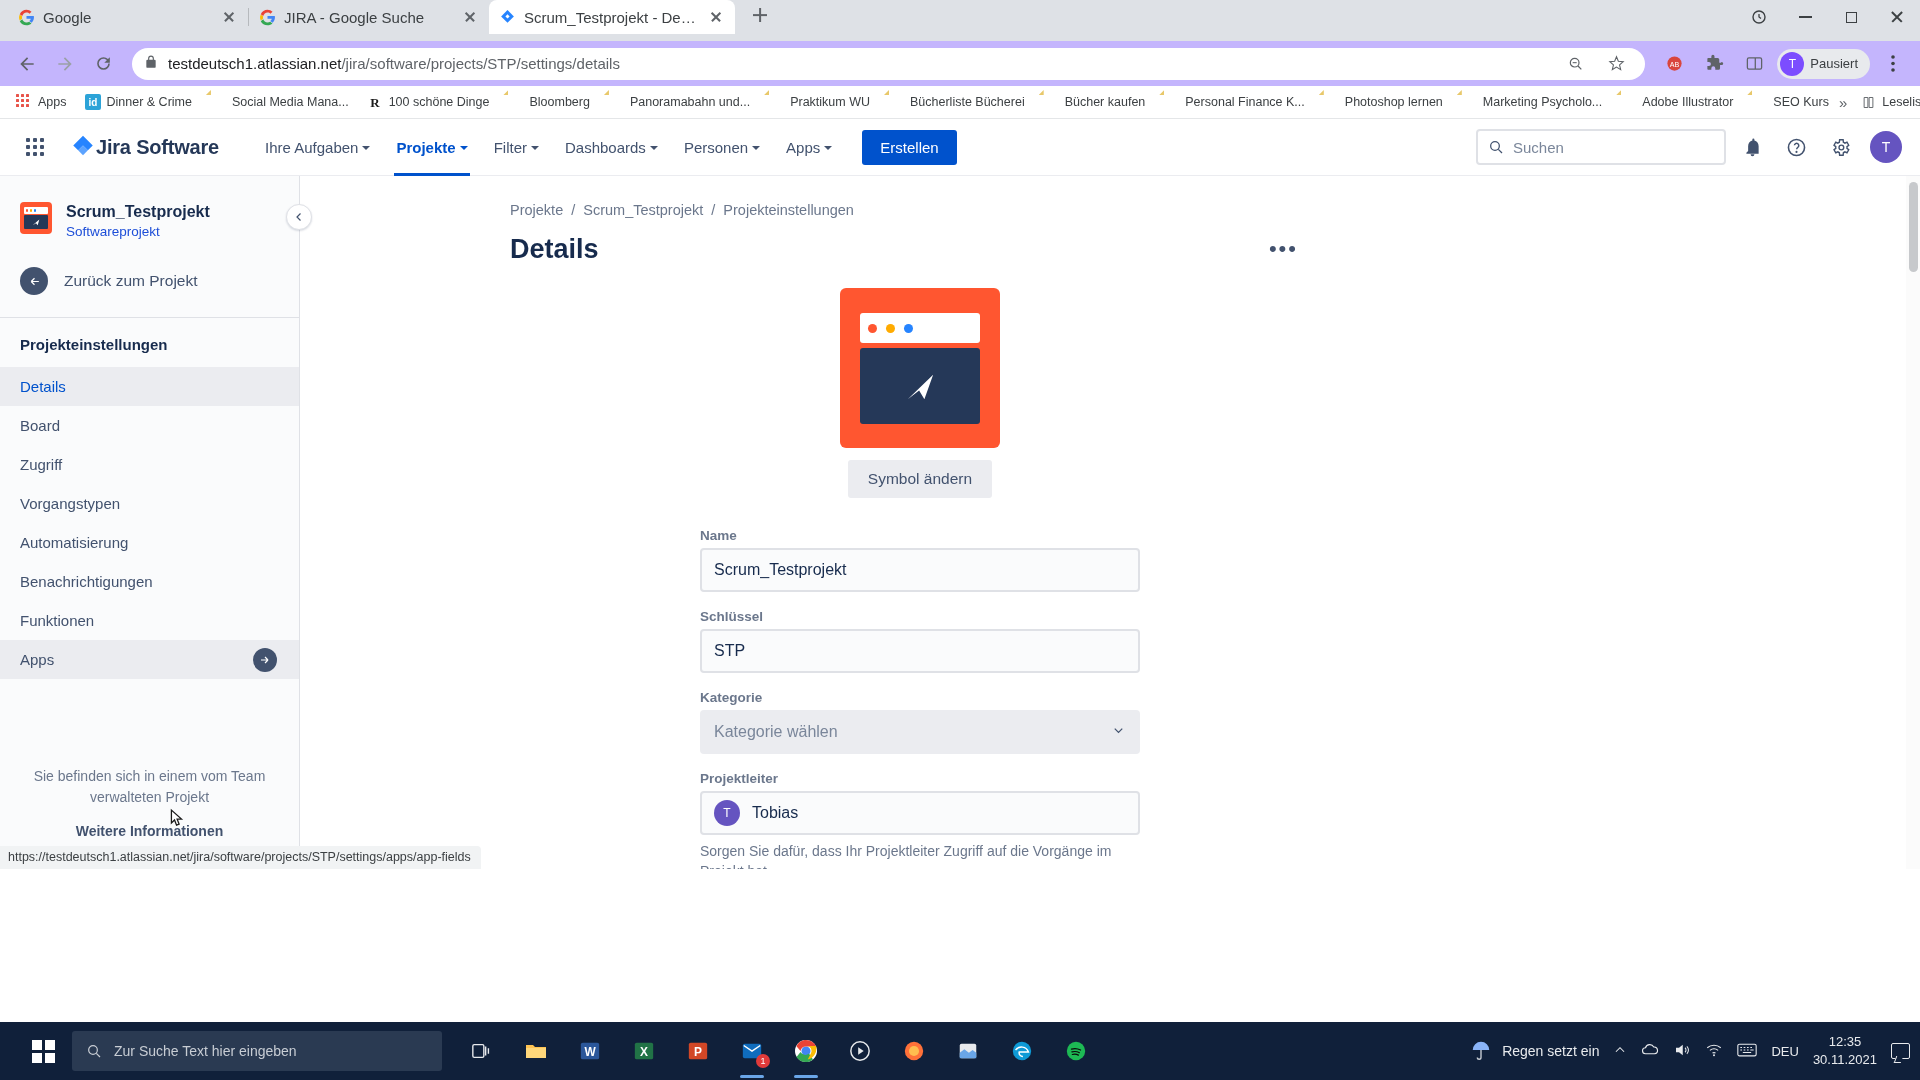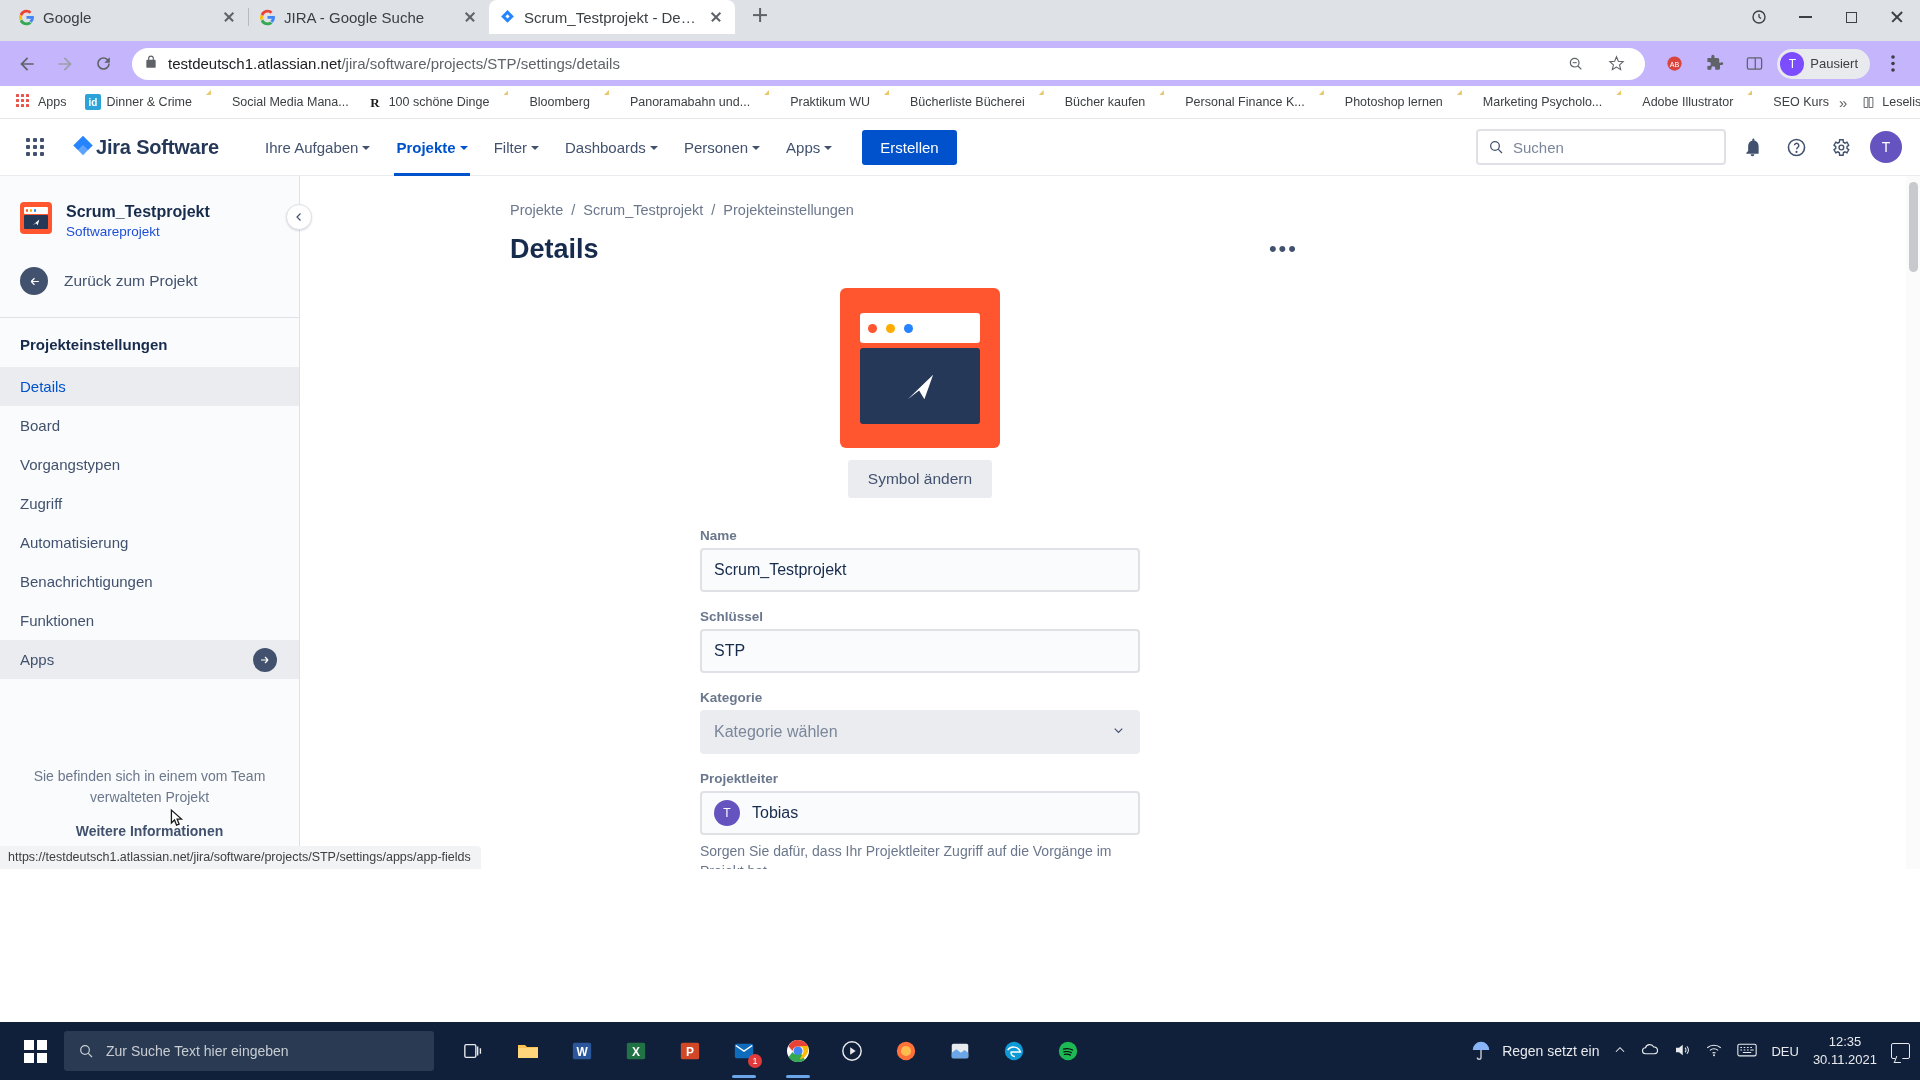--- a/index.html
+++ b/index.html
@@ -202,21 +202,21 @@
     position: absolute; left: 0; bottom: 0; background: #f1f3f4; color: #3c4043;
     font-size: 12.5px; padding: 4px 10px 5px 8px; border-radius: 0 4px 0 0; z-index: 30;
   }
   .scroll-track { position: absolute; right: 0; top: 0; width: 14px; bottom: 0; background: #fbfbfb; }
   .scroll-thumb { position: absolute; right: 2px; top: 6px; width: 9px; height: 90px; background: #c7c9cc; border-radius: 5px; }
 
   .cursor { position: absolute; width: 22px; height: 28px; pointer-events: none; z-index: 40; }
 
   
   .taskbar {
-    height: 58px; background: #10203a; display: flex; align-items: center; padding: 0 0 0 8px;
+    height: 58px; background: #10203a; display: flex; align-items: center; padding: 0 0 0 16px;
     color: #e8eaed; position: relative;
   }
   .start { width: 54px; height: 58px; display:flex;align-items:center;justify-content:center;}
   .start-grid { display: grid; grid-template-columns: repeat(2, 10px); grid-template-rows: repeat(2, 10px); gap: 3px; }
   .start-grid i { background: #ffffff; display:block; width:10px; height:10px; }
   .tb-search {
     width: 370px; height: 40px; background: #2a3a52; border-radius: 3px; display:flex; align-items:center;
     gap: 12px; padding: 0 14px; font-size: 14px; color: #c8cdd4; margin-left: 2px;
   }
   .tb-icons { display: flex; align-items: center; gap: 2px; margin-left: 14px; }
@@ -563,24 +563,24 @@
         <div class="sb-divider"></div>
         <div class="sb-section-title">Projekteinstellungen</div>
 
         <div class="sb-item active">
             <span>Details</span>
           </div>
         <div class="sb-item">
             <span>Board</span>
           </div>
         <div class="sb-item">
+            <span>Zugriff</span>
+          </div>
+        <div class="sb-item">
             <span>Vorgangstypen</span>
-          </div>
-        <div class="sb-item">
-            <span>Zugriff</span>
           </div>
         <div class="sb-item">
             <span>Automatisierung</span>
           </div>
         <div class="sb-item">
             <span>Benachrichtigungen</span>
           </div>
         <div class="sb-item">
             <span>Funktionen</span>
           </div>

